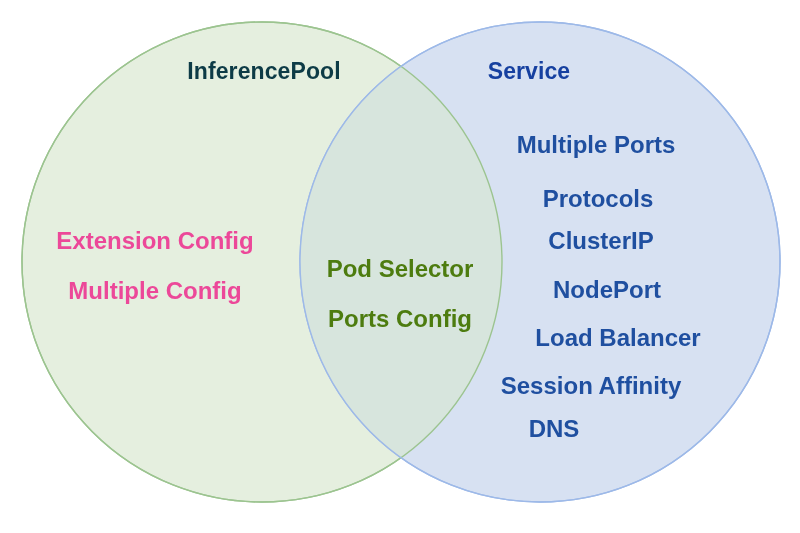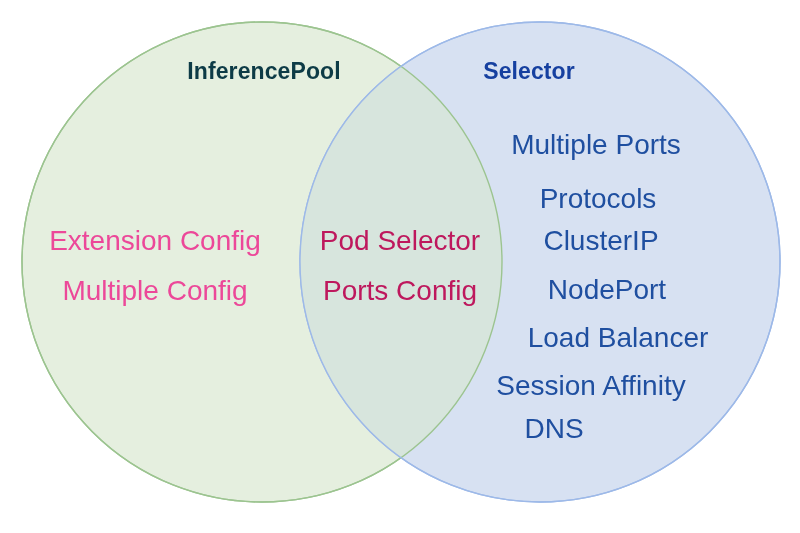--- a/index.html
+++ b/index.html
@@ -36,27 +36,27 @@
   .circle-title {
     position: absolute;
     font-size: 23px;
     font-weight: bold;
     letter-spacing: 0.1px;
     white-space: nowrap;
     transform: translate(-50%, -50%);
   }
   .item {
     position: absolute;
-    font-size: 28px;
-    font-weight: normal;
+    font-size: 24px;
+    font-weight: bold;
     white-space: nowrap;
     transform: translate(-50%, -50%);
   }
   .item-left   { color: #ec4899; }
-  .item-center { color: #be185d; }
+  .item-center { color: #4d7c0f; margin-top: 28px; }
   .item-right  { color: #1f4fa0; }
   .title-left  { color: #0d3b46; }
   .title-right { color: #1640a0; }
 </style>
 </head>
 <body>
 
 <div id="stage">
 
   <svg class="venn-svg" viewBox="0 0 800 533" aria-hidden="true">
@@ -76,21 +76,21 @@
 
     <circle id="outline-left" cx="262" cy="262" r="240" fill="none" stroke="#9cc490" stroke-width="1.4"></circle>
 
     <circle id="outline-right" cx="540" cy="262" r="240" fill="none" stroke="#9db9e8" stroke-width="1.4"></circle>
   </svg>
 
   <div class="layer-text">
 
     <div class="circle-title title-left" id="title-left" style="left: 264px; top: 71px; color: rgb(13, 59, 70);">InferencePool</div>
 
-    <div class="circle-title title-right" id="title-right" style="left: 529px; top: 71px; color: rgb(22, 64, 160);">Selector</div>
+    <div class="circle-title title-right" id="title-right" style="left: 529px; top: 71px; color: rgb(22, 64, 160);">Service</div>
 
     <div id="left-items">
         <div class="item item-left" style="left: 155px; top: 241px;">Extension Config</div>
         <div class="item item-left" style="left: 155px; top: 291px;">Multiple Config</div>
       </div>
     <div id="center-items">
         <div class="item item-center" style="left: 400px; top: 241px;">Pod Selector</div>
         <div class="item item-center" style="left: 400px; top: 291px;">Ports Config</div>
       </div>
     <div id="right-items">

